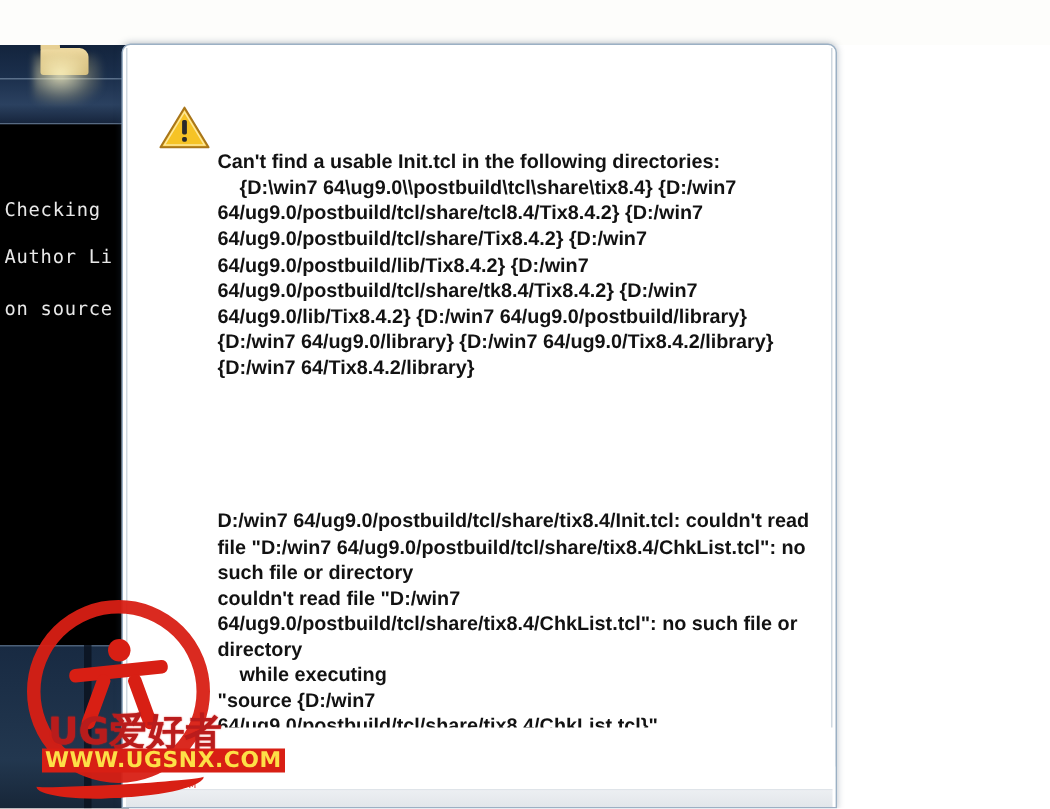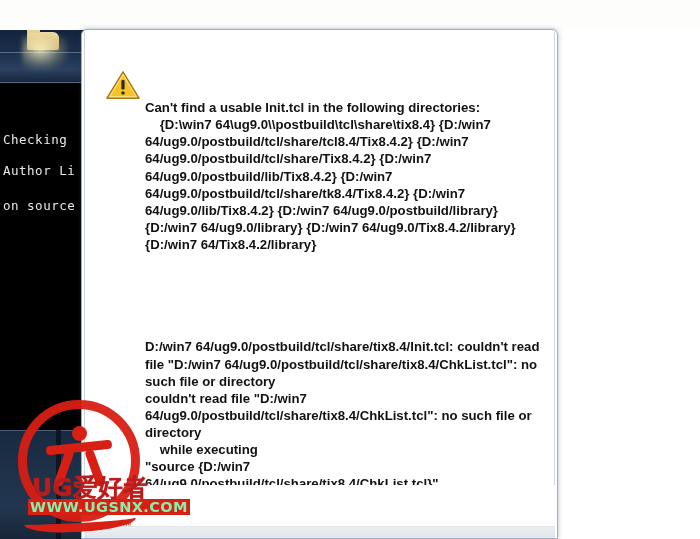--- a/index.html
+++ b/index.html
@@ -213,21 +213,21 @@
     white-space: nowrap;
     text-shadow: 0 0 1px #d81f14;
   }
   .wm-text-url {
     position: absolute;
     left: 14px;
     top: 101px;
     font-family: "DejaVu Sans", sans-serif;
     font-size: 14.5px;
     font-weight: bold;
-    color: #86efac;
+    color: #fde047;
     letter-spacing: 0.4px;
     white-space: nowrap;
     background: #d81f14;
     padding: 0 2px;
   }
   .wm-tail {
     position: absolute;
     left: 10px;
     top: 112px;
     width: 112px;

